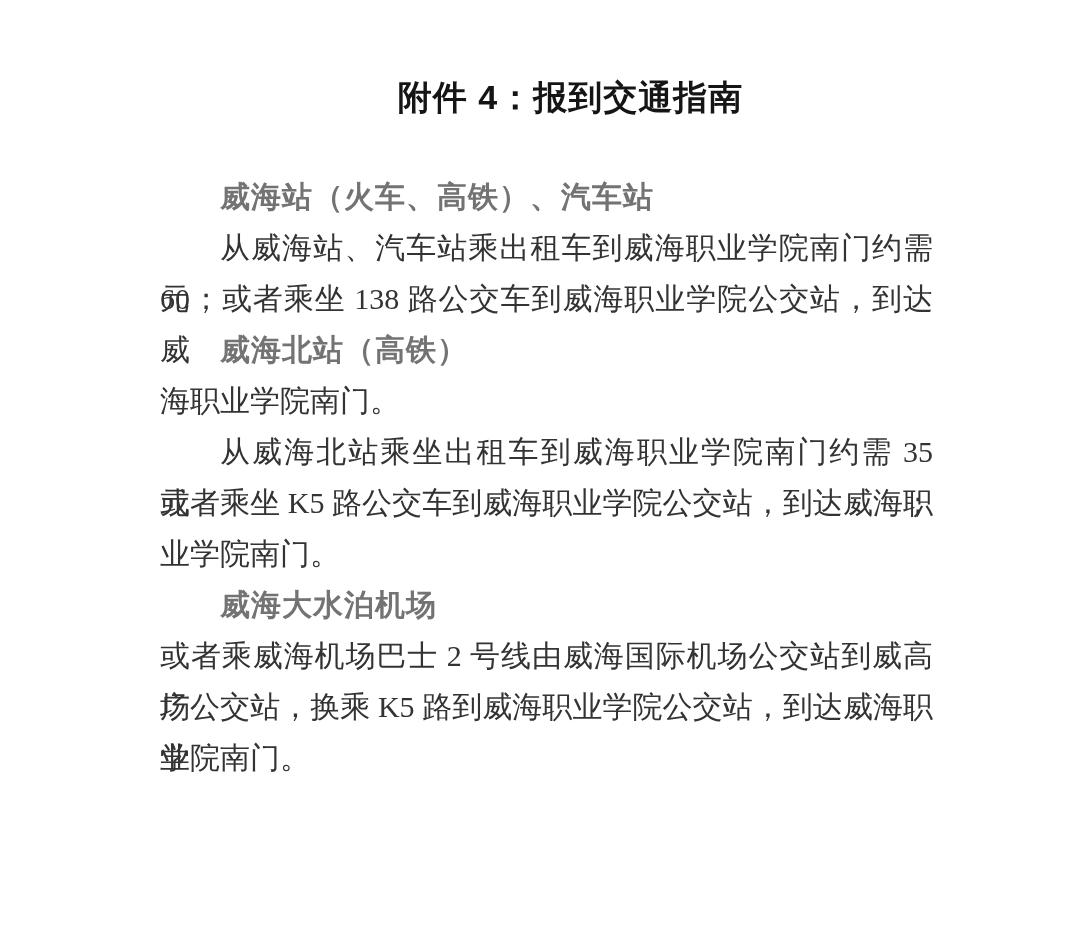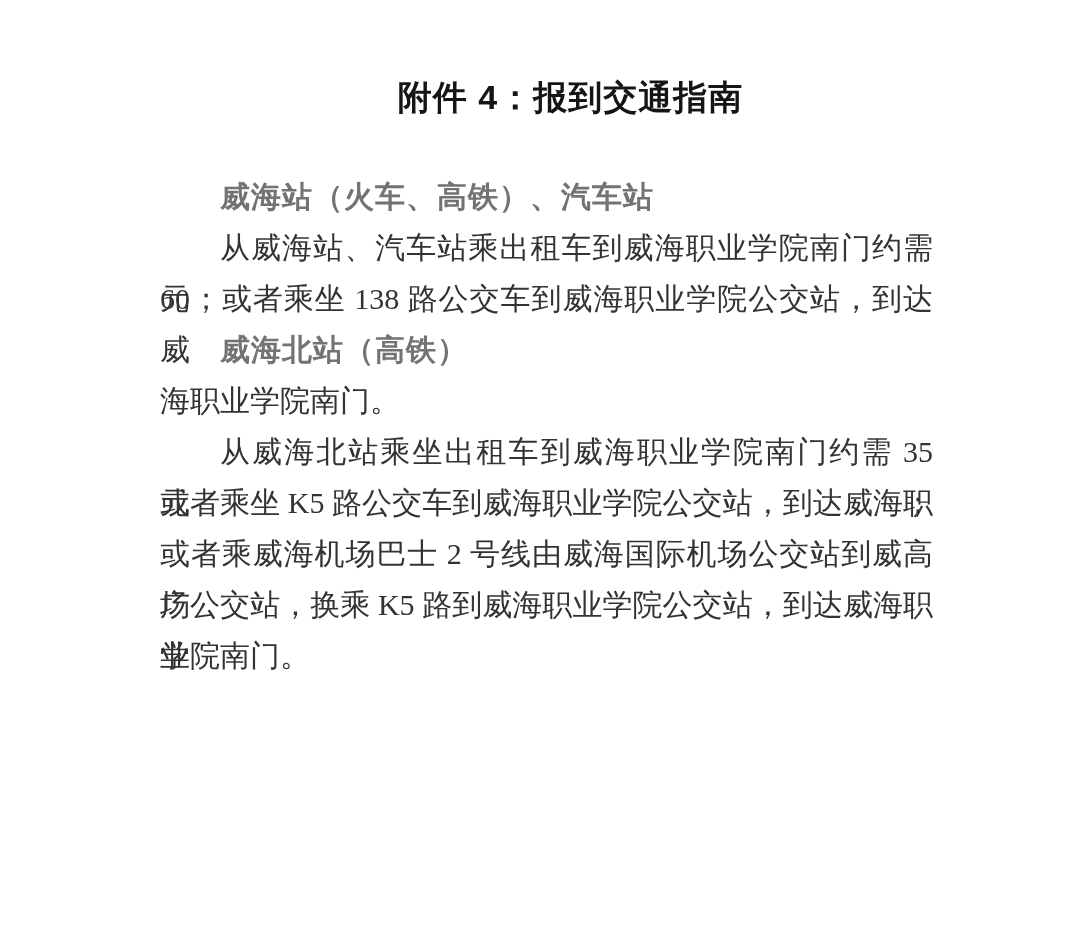--- a/index.html
+++ b/index.html
@@ -75,20 +75,22 @@
     <div class="content">
 
       <div class="ln heading">威海站（火车、高铁）、汽车站</div>
       <div class="ln body-ln indent just">从威海站、汽车站乘出租车到威海职业学院南门约需 60</div>
       <div class="ln body-ln just">元；或者乘坐 138 路公交车到威海职业学院公交站，到达威</div>
       <div class="ln heading">威海北站（高铁）</div>
 
       <div class="ln body-ln">海职业学院南门。</div>
       <div class="ln body-ln indent just">从威海北站乘坐出租车到威海职业学院南门约需 35 元；</div>
       <div class="ln body-ln just">或者乘坐 K5 路公交车到威海职业学院公交站，到达威海职</div>
+      <div class="ln body-ln">业学院南门。</div>
 
+      <div class="ln heading">威海大水泊机场</div>
       <div class="ln body-ln just">或者乘威海机场巴士 2 号线由威海国际机场公交站到威高广</div>
       <div class="ln body-ln just">场公交站，换乘 K5 路到威海职业学院公交站，到达威海职业</div>
       <div class="ln body-ln">学院南门。</div>
 
     </div>
   </div>
 </div>
 
 </body></html>

